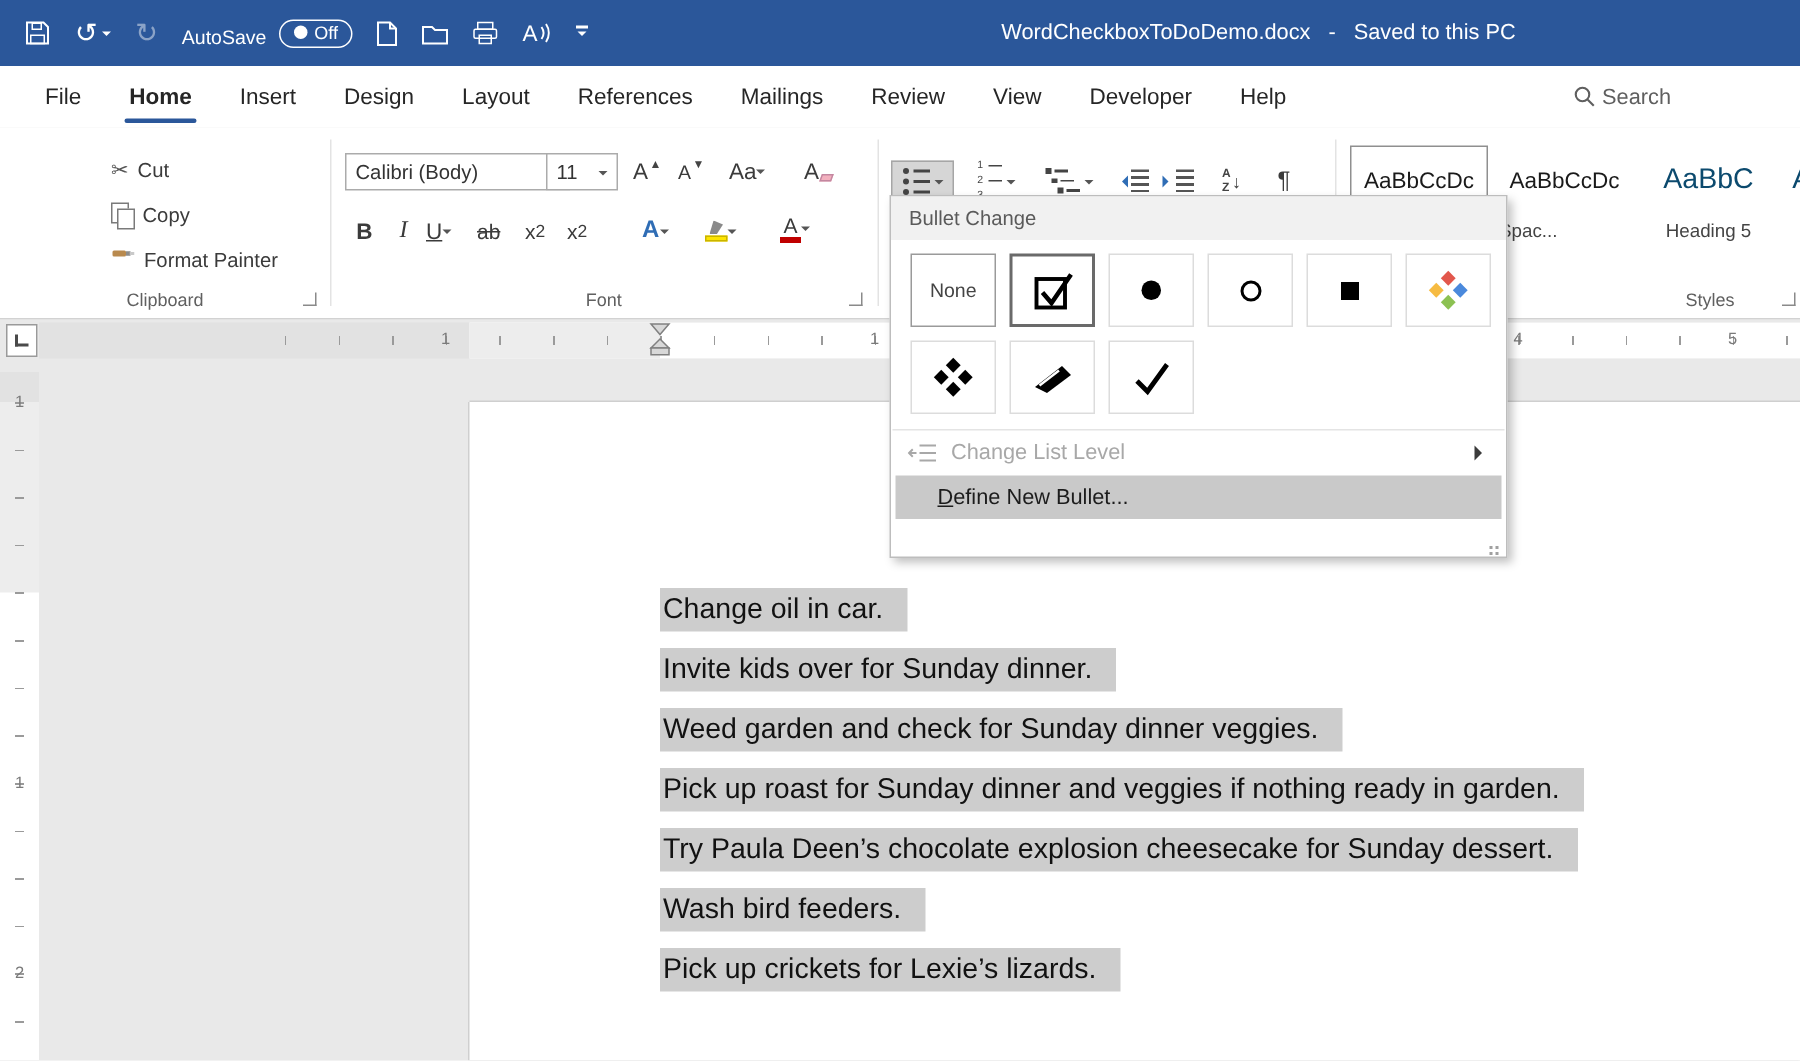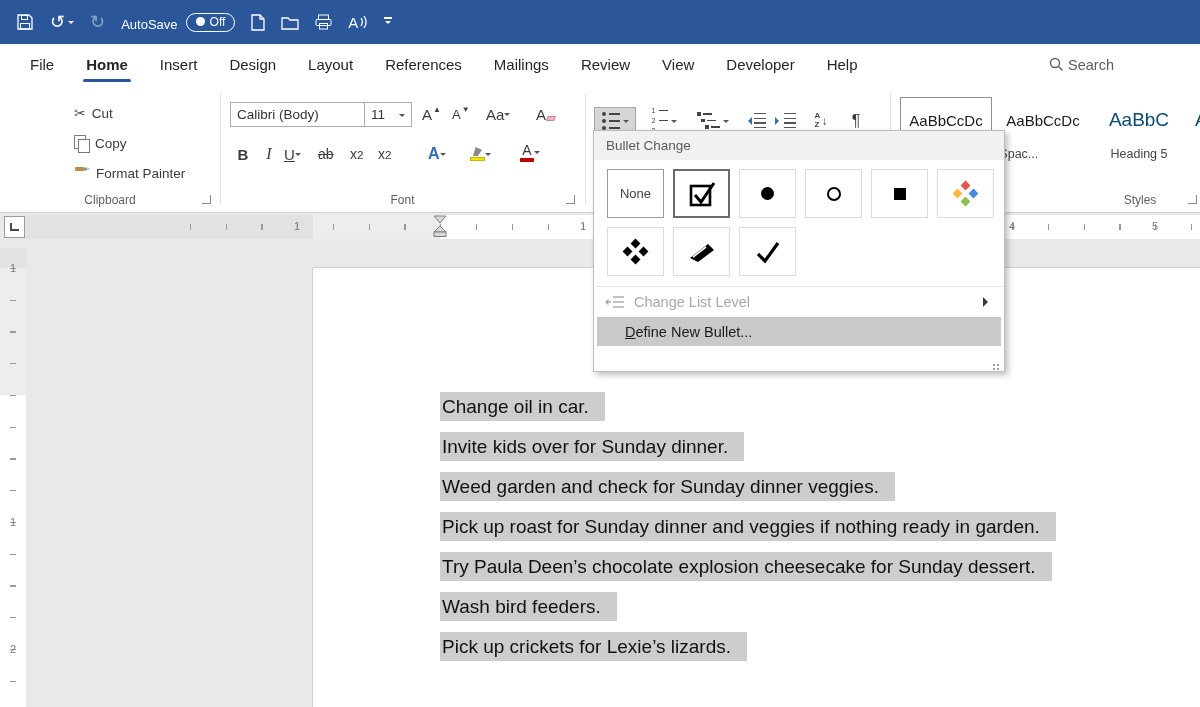--- a/index.html
+++ b/index.html
@@ -195,20 +195,23 @@
         <span>A</span>
         <svg width="9" height="16" viewBox="0 0 9 16">
             <path d="M2 4a7 7 0 0 1 0 8M5 2a10.5 10.5 0 0 1 0 12" stroke="#fff" fill="none" stroke-width="1.3"></path>
           </svg>
       </span>
       <span class="qmore">
           <i class="bar"></i>
           <i class="caret-w" style="margin:0"></i>
         </span>
     </div>
+    <div class="tb-title">
+      <span>WordCheckboxToDoDemo.docx</span><span class="sep">-</span><span>Saved to this PC</span>
+    </div>
   </div>
 
   <div class="menubar">
     <div class="tabs">
       <span class="tab">File</span>
       <span class="tab active">Home</span>
       <span class="tab">Insert</span>
       <span class="tab">Design</span>
       <span class="tab">Layout</span>
       <span class="tab">References</span>

